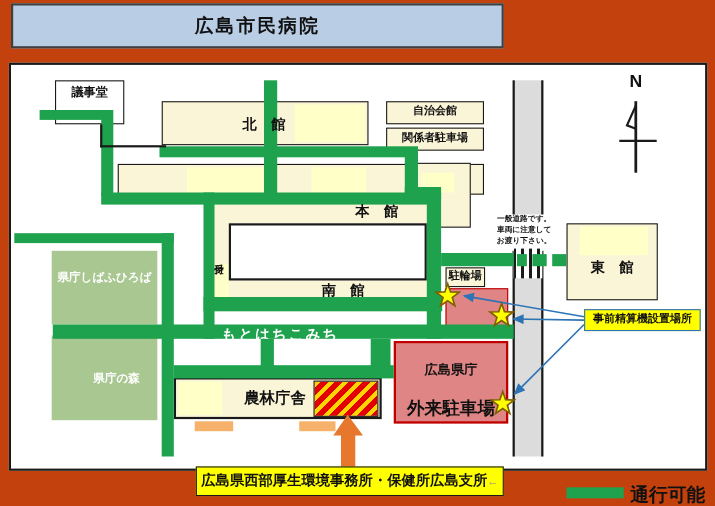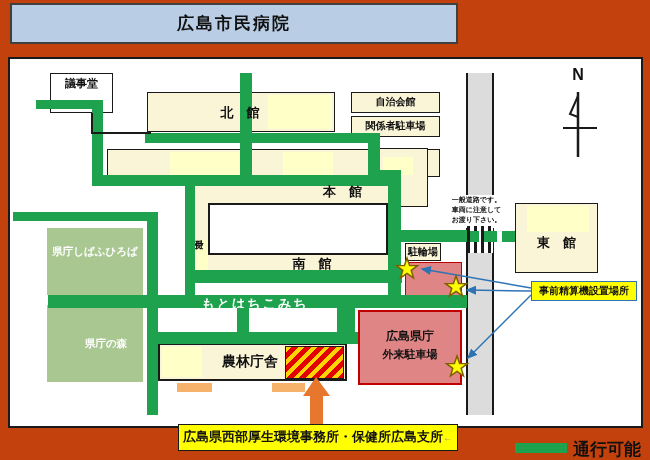--- a/index.html
+++ b/index.html
@@ -81,21 +81,21 @@
   <div class="abs lightpatch" style="left:527px;top:206px;width:62px;height:26px;"></div>
   <div class="abs bld-label" style="left:515px;top:234px;width:83px;font-size:13px;">東　館</div>
 
   <div class="abs bld" style="left:405px;top:243px;width:36px;height:18px;">
     <div class="bld-label" style="font-size:10px;line-height:15px;">駐輪場</div>
   </div>
 
   <div class="abs redbox" style="left:405px;top:262px;width:57px;height:35px;"></div>
   <div class="abs redbox" style="left:358px;top:310px;width:104px;height:75px;border-width:2px;">
     <div class="bld-label" style="font-size:12px;margin-top:16px;">広島県庁</div>
-    <div class="bld-label" style="font-size:11px;margin-top:2px;">外来駐車場</div>
+    <div class="bld-label" style="font-size:16px;margin-top:16px;">外来駐車場</div>
   </div>
 
   <div class="abs bld" style="left:158px;top:343px;width:189px;height:38px;border-width:2px;"></div>
   <div class="abs lightpatch" style="left:162px;top:347px;width:40px;height:30px;"></div>
   <div class="abs bld-label" style="left:210px;top:353px;width:80px;font-size:14px;">農林庁舎</div>
   <div class="abs hatched" style="left:285px;top:346px;width:59px;height:33px;"></div>
   <div class="abs" style="left:177px;top:383px;width:35px;height:9px;background:#F6B26B;"></div>
   <div class="abs" style="left:272px;top:383px;width:33px;height:9px;background:#F6B26B;"></div>
 
   <div class="abs gp" style="left:36px;top:100px;width:61px;height:9px;"></div>

